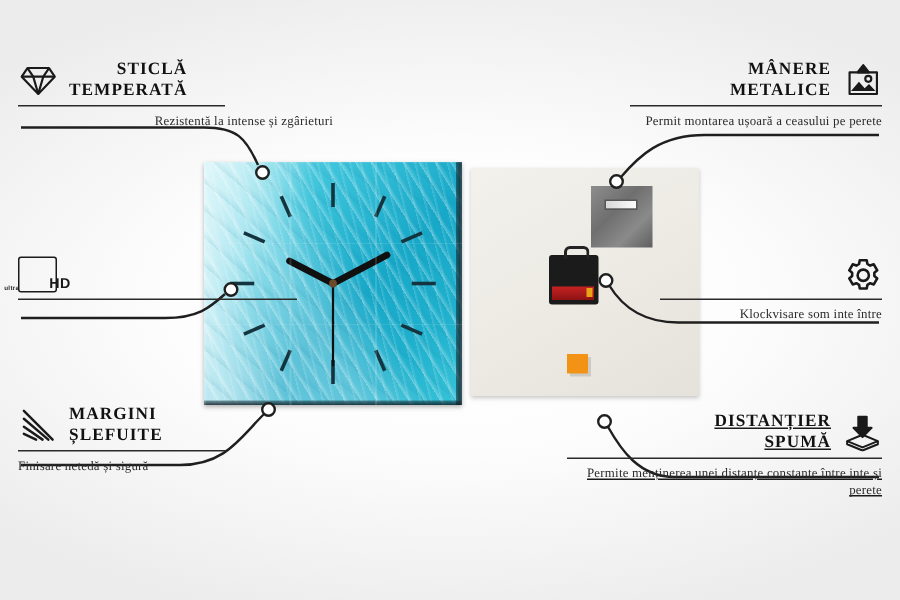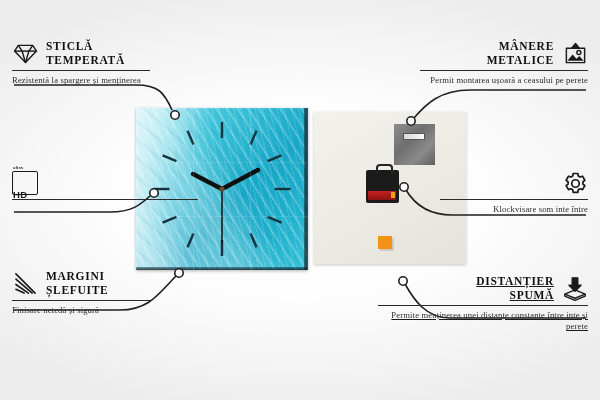--- a/index.html
+++ b/index.html
@@ -194,42 +194,42 @@
     margin: 3px 0 4px 0;
   }
   .feature-desc {
     font-size: 8.6px;
     line-height: 1.32;
     color: #2b2b2b;
     letter-spacing: 0.15px;
   }
 
   
-  #f-glass    { left: 12px;  top: 40px;  }
+  #f-glass    { left: 12px;  top: 40px; text-align: right;  }
   #f-print    { left: 12px;  top: 170px; }
   #f-edges    { left: 12px;  top: 270px; }
   #f-handles  { left: 378px; top: 40px;  }
   #f-mechanism{ left: 378px; top: 170px; }
   #f-spacer   { left: 378px; top: 275px; text-decoration: underline; }
 
   #f-glass .rule   { width: 138px; }
   #f-print .rule   { width: 186px; }
   #f-edges .rule   { width: 138px; }
   #f-handles .rule { width: 168px; margin-left: auto; }
   #f-mechanism .rule { width: 148px; margin-left: auto; }
   #f-spacer .rule  { width: 210px; margin-left: auto; }
 
   .hd-badge {
     width: 24px;
     height: 22px;
     border: 1.6px solid #1a1a1a;
     border-radius: 2px;
     display: flex;
-    flex-direction: column;
-    align-items: flex-start;
+    flex-direction: row;
+    align-items: flex-end;
     justify-content: center;
     line-height: 1;
     gap: 20px;
   }
   .hd-badge .ultra {
     font-family: "Liberation Sans", sans-serif;
     font-size: 4.2px;
     font-weight: bold;
     letter-spacing: 0.2px;
   }
@@ -321,21 +321,21 @@
           <path d="M1.5 9.5 H24.5"></path>
           <path d="M5.5 3.5 L9.5 9.5 L13 21.5"></path>
           <path d="M20.5 3.5 L16.5 9.5 L13 21.5"></path>
         </svg>
       </span>
       <span class="feature-title">
         <span>STICLĂ</span><br><span>TEMPERATĂ</span>
       </span>
     </div>
     <div class="rule"></div>
-    <div class="feature-desc">Rezistentă la spargere și menținerea</div>
+    <div class="feature-desc">Rezistentă la intense și zgârieturi</div>
   </div>
 
   <div class="feature left" id="f-print">
     <div class="feature-head">
       <span class="feature-icon">
         <span class="hd-badge">
           <span class="ultra">ultra</span>
           <span class="hd">HD</span>
         </span>
       </span>

